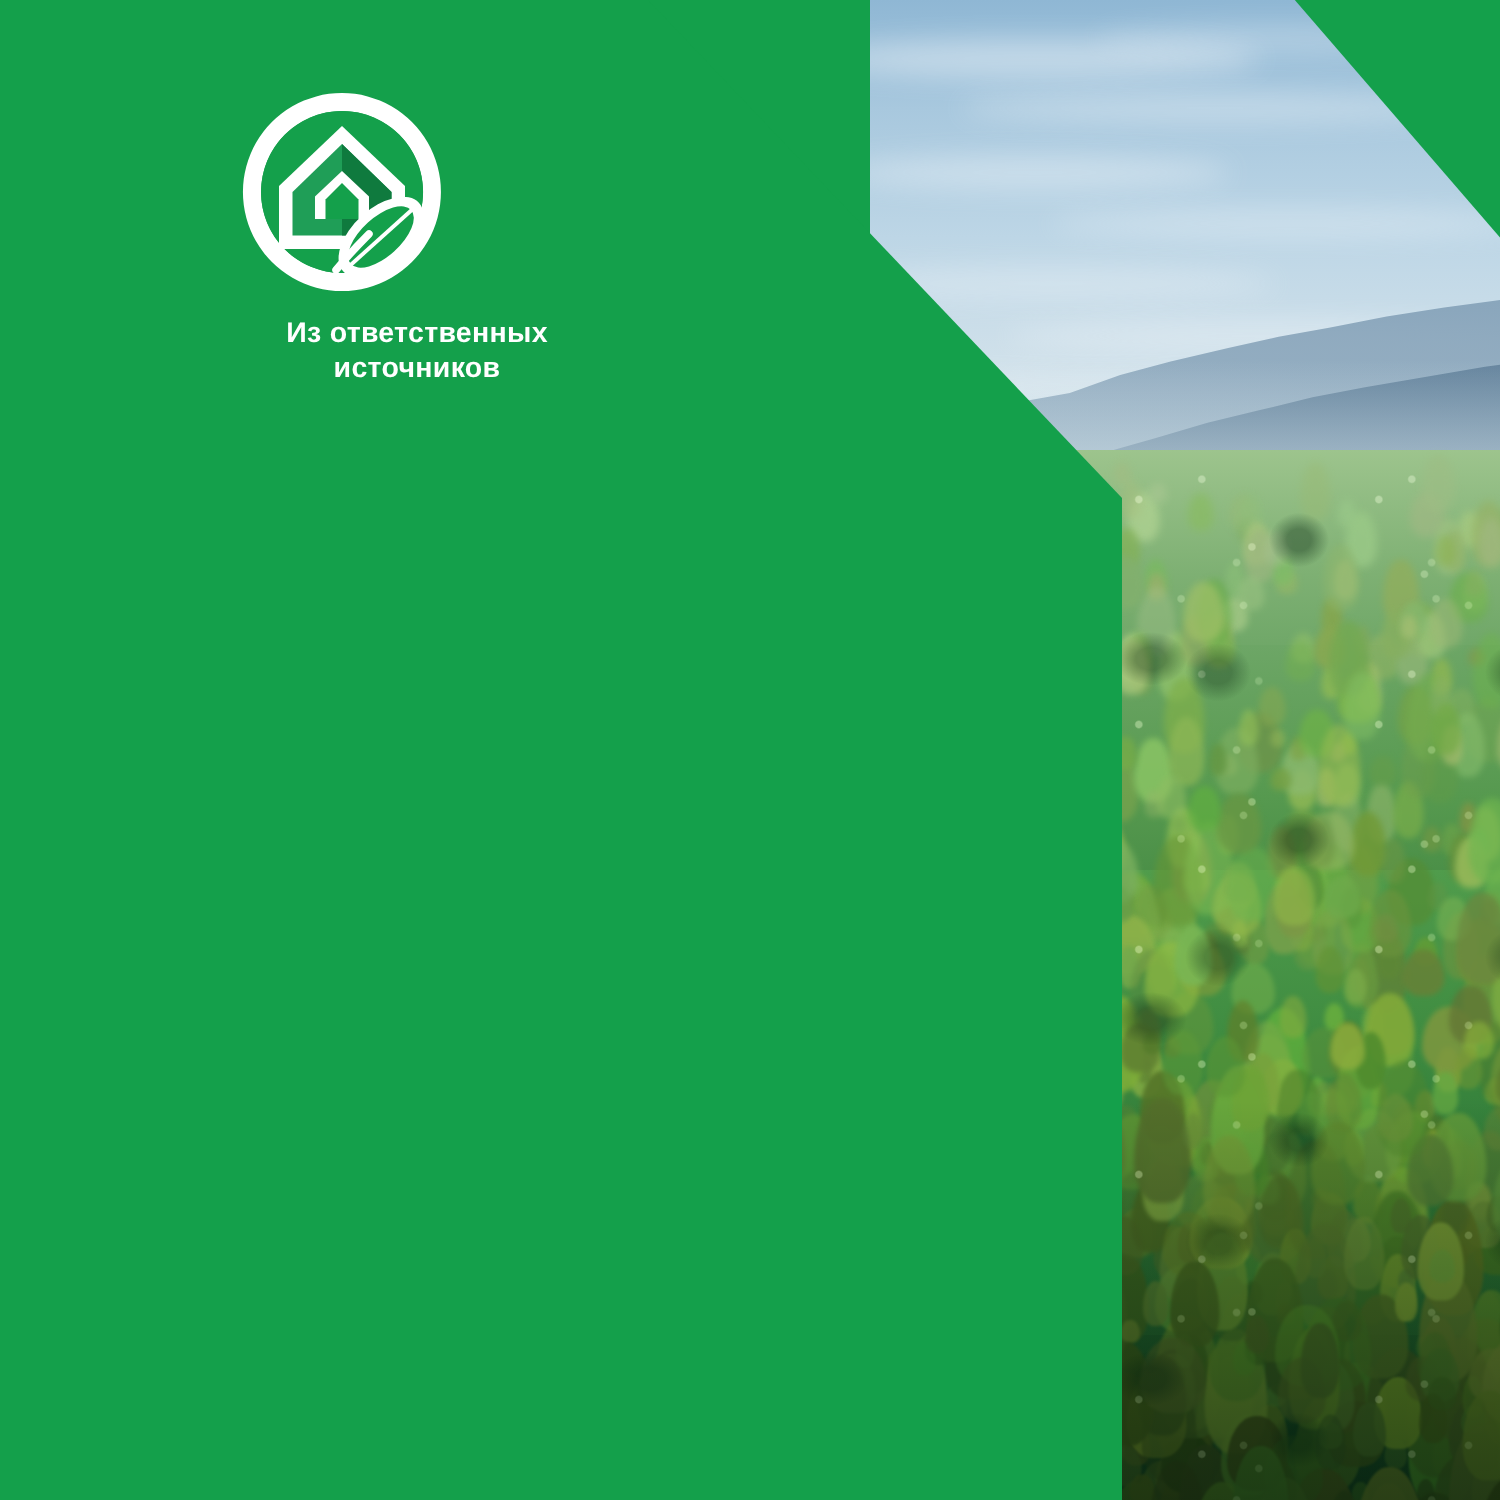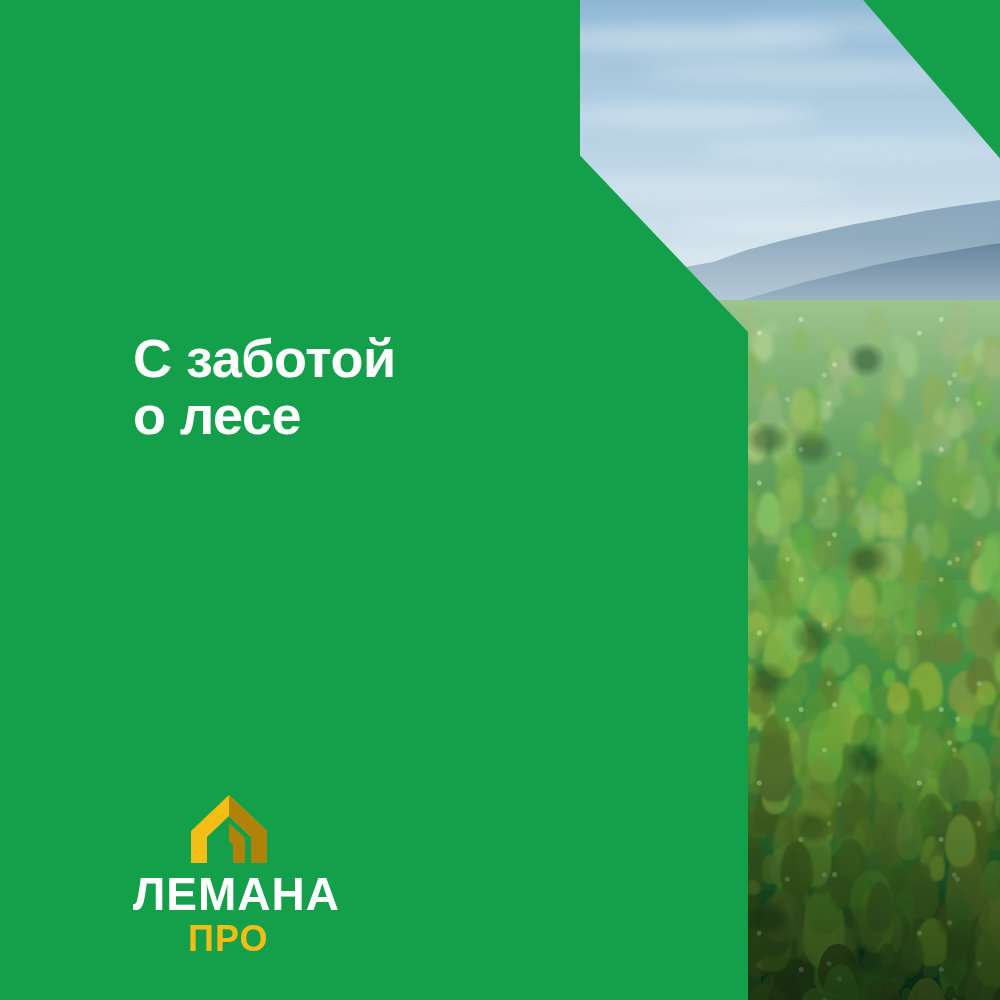--- a/index.html
+++ b/index.html
@@ -1029,32 +1029,45 @@
         <div class="vignette"></div>
       </div>
     </div>
   </div>
 
   <div class="green-main"></div>
   <div class="green-corner"></div>
 
   <div class="content">
 
-
-    <div class="headline">С заботой
-о лесе</div>
-
-
-    <div class="brand">
-      <svg class="brand-mark" viewBox="0 0 80 72">
-
-        <path d="M40 2 L78 38 L78 70 L62 70 L62 44 L40 23 L18 44 L18 70 L2 70 L2 38 Z" fill="#f2bd15"></path>
-
-        <path d="M40 2 L78 38 L78 70 L62 70 L62 44 L40 23 Z" fill="#b08209"></path>
-
-        <path d="M40 30 L56 45 L56 70 L44 70 L44 52 L40 48 Z" fill="#b08209"></path>
+    <div class="eco">
+      <svg class="eco-mark" viewBox="0 0 140 140">
+
+        <path d="M70 4 a66 66 0 1 1 -0.1 0 Z M70 16 a54 54 0 1 0 0.1 0 Z" fill="#ffffff"></path>
+
+        <circle cx="70" cy="70" r="54" fill="#14a04b"></circle>
+
+        <path d="M70 26 L112 66 L112 108 L28 108 L28 66 Z" fill="#ffffff"></path>
+
+        <path d="M70 38 L103 70 L103 99 L37 99 L37 70 Z" fill="#1f9e57"></path>
+
+        <path d="M70 38 L103 70 L103 99 L70 99 Z" fill="#0f7a3e"></path>
+
+        <path d="M70 56 L88 73 L88 88 L52 88 L52 73 Z" fill="#ffffff"></path>
+        <path d="M70 64 L81 75 L81 88 L59 88 L59 75 Z" fill="#14a04b"></path>
+
+        <g transform="rotate(-42 96 100)">
+          <ellipse cx="96" cy="100" rx="34" ry="19" fill="#ffffff"></ellipse>
+          <ellipse cx="96" cy="100" rx="27" ry="13" fill="#14a04b"></ellipse>
+          <rect x="66" y="99" width="60" height="2.6" fill="#ffffff"></rect>
+        </g>
+
+        <path d="M66 122 q10 -12 22 -24" stroke="#ffffff" stroke-width="5" fill="none" stroke-linecap="round"></path>
       </svg>
-      <div class="brand-name">ЛЕМАНА</div>
-      <div class="brand-sub">ПРО</div>
+      <div class="eco-caption">Из ответственных
+источников</div>
     </div>
+
+
+
 
   </div>
 </div>
 
 </body></html>

